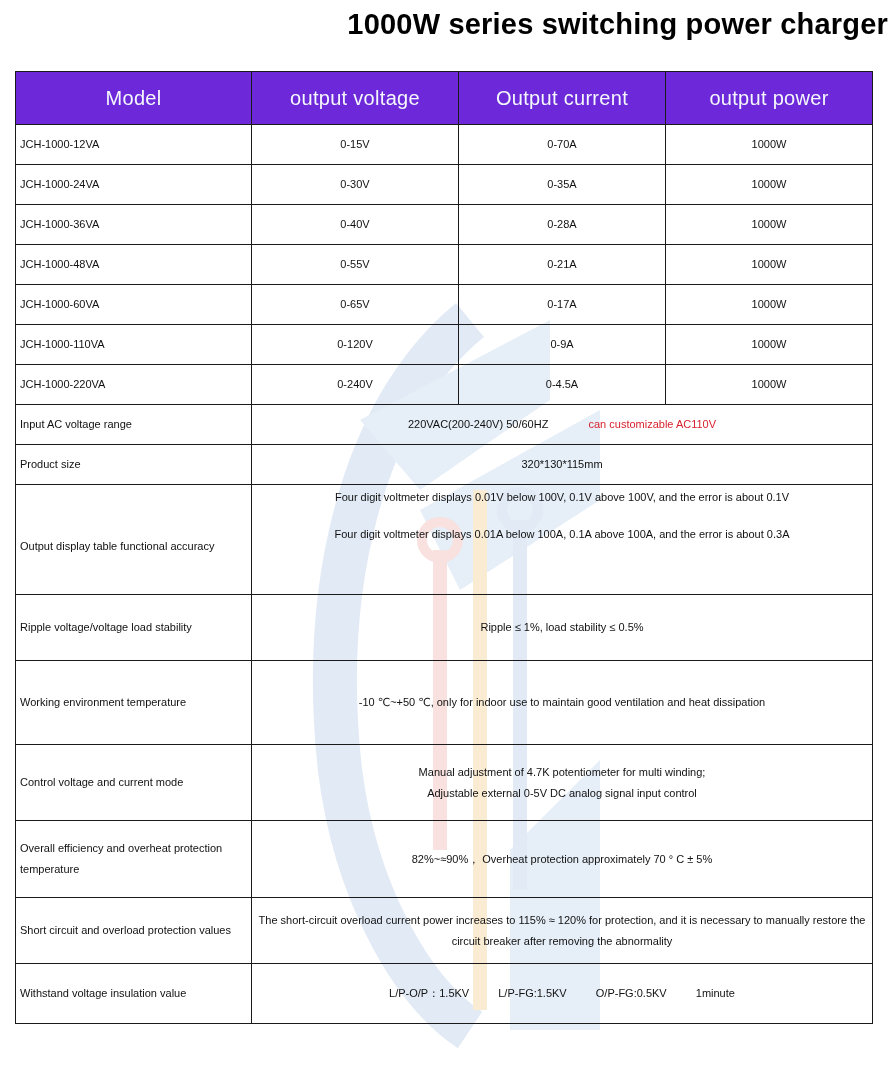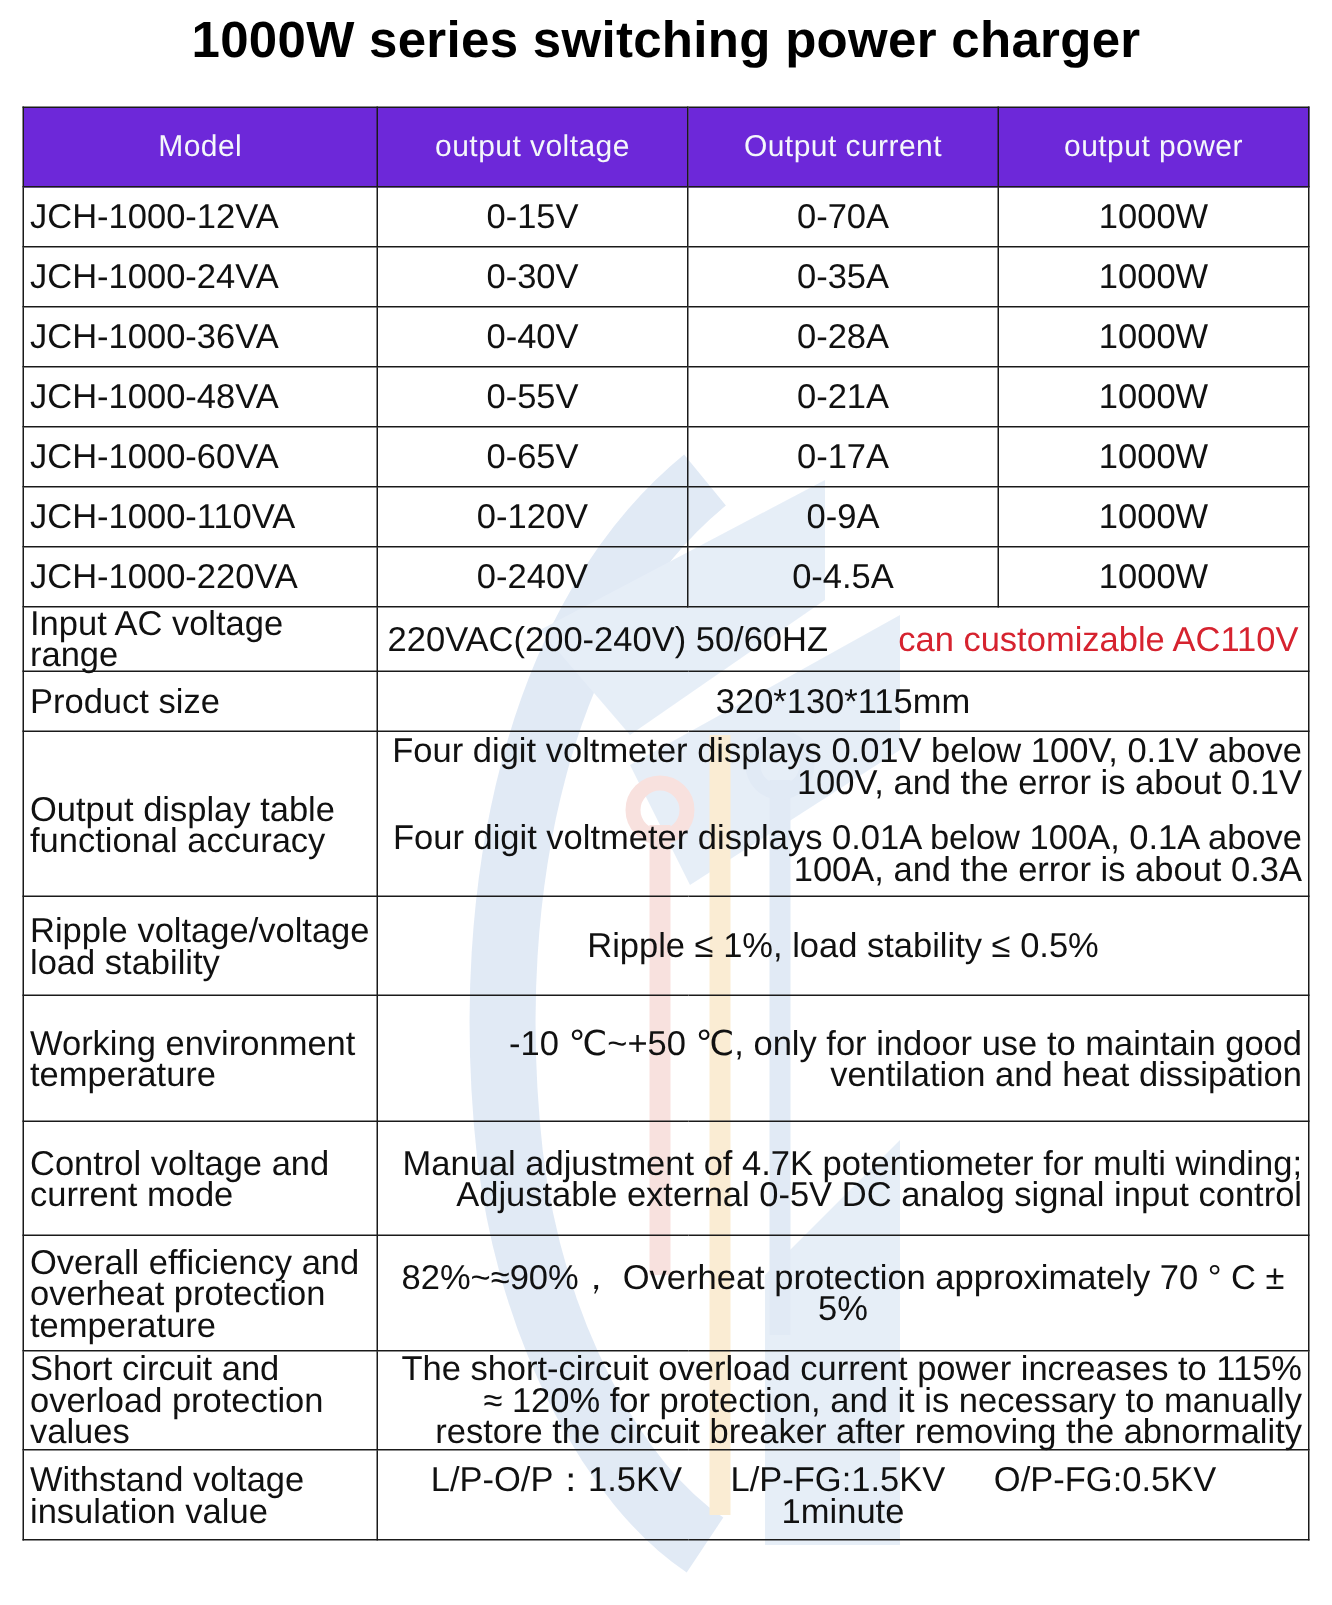--- a/index.html
+++ b/index.html
@@ -1,33 +1,33 @@
 <!DOCTYPE html>
 <html><head>
   <meta charset="utf-8">
   <style>
     html, body { margin: 0; padding: 0; background: #ffffff; }
     body { width: 888px; height: 1070px; position: relative; overflow: hidden;
            font-family: "Liberation Sans", "DejaVu Sans", sans-serif; color: #111; }
-    .title { position: absolute; left: 0; top: 8px; width: 888px; text-align: center;
-             font-family: "Liberation Sans", sans-serif; font-weight: bold; font-size: 34px;
+    .title { position: absolute; left: 0; top: 8px; width: 888px; text-align: right;
+             font-family: "Liberation Sans", sans-serif; font-weight: bold; font-size: 29px;
              letter-spacing: 0.2px; color: #000; }
     .watermark { position: absolute; left: 300px; top: 290px; width: 340px; height: 760px;
                  pointer-events: none; z-index: 0; opacity: 0.55; }
     table.spec { position: absolute; left: 15px; top: 71px; width: 857px;
                  border-collapse: collapse; table-layout: fixed; z-index: 1;
                  background: transparent; }
-    table.spec td, table.spec th { border: 1.3px solid #1a1a1a; font-size: 23px; line-height: 21px; }
+    table.spec td, table.spec th { border: 1.3px solid #1a1a1a; font-size: 11px; line-height: 21px; }
     table.spec th { background: #6d28d9; color: #f4f7fb; font-weight: normal; font-size: 20px;
                     height: 50px; text-align: center; letter-spacing: 0.3px; }
     .c-model { text-align: left; padding: 0 4px; }
     .c-center { text-align: center; }
     tr.data td { height: 37px; }
     .label { text-align: left; padding: 0 4px; vertical-align: middle; }
-    .val-left { text-align: right; padding: 0 4px; vertical-align: middle; }
+    .val-left { text-align: center; padding: 0 4px; vertical-align: middle; }
     .val-center { text-align: center; vertical-align: middle; }
     .red { color: #d6232f; margin-left: 34px; }
     .gap { display: block; height: 16px; }
     .sp { display: inline-block; width: 26px; }
   </style>
 </head>
 <body>
 
 <div class="title">1000W series switching power charger</div>
 

